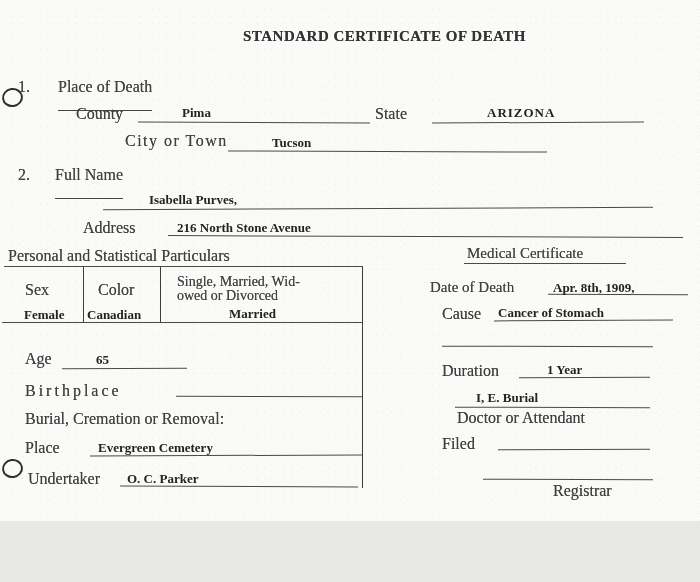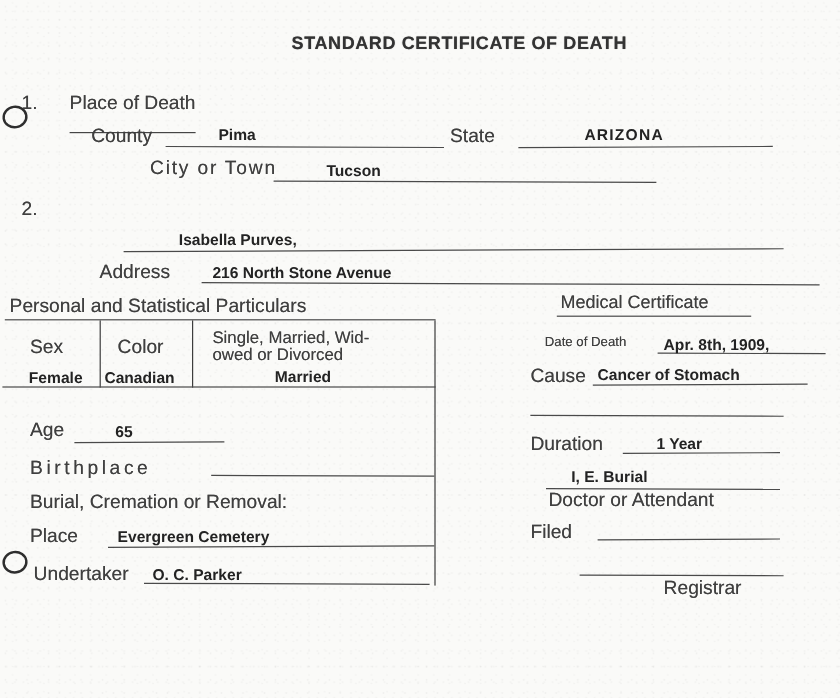--- a/index.html
+++ b/index.html
@@ -1,26 +1,26 @@
 <!DOCTYPE html>
 <html><head>
 <meta charset="utf-8">
 <style>
   html,body{margin:0;padding:0;background:#e8e8e6;}
   .paper{
     position:relative;
-    width:700px;height:582px;
+    width:700px;height:521px;
     background-color:#fafaf8;
     background-image:
       radial-gradient(circle, rgba(60,60,60,0.05) 0.6px, transparent 1px),
       radial-gradient(circle, rgba(60,60,60,0.04) 0.5px, transparent 1px),
       radial-gradient(circle, rgba(60,60,60,0.035) 0.6px, transparent 1.1px);
     background-size: 9px 11px, 13px 7px, 7px 13px;
     background-position: 0 0, 4px 6px, 2px 3px;
-    font-family:Liberation Sans, sans-serif;
+    font-family:Liberation Serif, serif;
     color:#3a3a3a;
     overflow:hidden;
   }
   .lbl{
     position:absolute;
     font-size:16px;
     color:#3f3f3f;
     text-shadow:0 0 0.5px rgba(45,45,45,0.65);
     white-space:nowrap;
     line-height:1.1;
@@ -89,20 +89,21 @@
 
   <div class="lbl" style="left:375px;top:105px;">State</div>
   <div class="fline t2" style="left:432px;top:122px;width:212px;"></div>
   <div class="val" style="left:487px;top:106px;letter-spacing:1px;">ARIZONA</div>
 
   <div class="lbl ls" style="left:85px;top:132px;margin-left:40px;">City or Town</div>
   <div class="fline t1" style="left:228px;top:151px;width:319px;"></div>
   <div class="val" style="left:272px;top:136px;">Tucson</div>
 
   <div class="lbl" style="left:18px;top:166px;">2.</div>
+  <div class="lbl heading" style="left:55px;top:166px;">Full Name</div>
 
   <div class="fline t2" style="left:103px;top:208px;width:550px;"></div>
   <div class="val" style="left:149px;top:193px;">Isabella Purves,</div>
 
   <div class="lbl" style="left:83px;top:219px;">Address</div>
   <div class="fline t1" style="left:168px;top:236px;width:515px;"></div>
   <div class="val" style="left:177px;top:221px;">216 North Stone Avenue</div>
 
   <div class="lbl" style="left:8px;top:247px;">Personal and Statistical Particulars</div>
   <div class="fline" style="left:4px;top:266px;width:359px;"></div>
@@ -132,21 +133,21 @@
   <div class="fline t2" style="left:90px;top:455px;width:272px;"></div>
   <div class="val" style="left:98px;top:441px;">Evergreen Cemetery</div>
 
   <div class="lbl" style="left:28px;top:470px;">Undertaker</div>
   <div class="fline t1" style="left:120px;top:486px;width:238px;"></div>
   <div class="val" style="left:127px;top:472px;">O. C. Parker</div>
 
   <div class="lbl" style="left:467px;top:245px;font-size:15px;">Medical Certificate</div>
   <div class="fline" style="left:464px;top:263px;width:162px;"></div>
 
-  <div class="lbl" style="left:454px;top:279px;font-size:11px;">Date of Death</div>
+  <div class="lbl" style="left:430px;top:279px;font-size:15px;">Date of Death</div>
   <div class="fline t1" style="left:548px;top:294px;width:140px;"></div>
   <div class="val" style="left:553px;top:281px;">Apr. 8th, 1909,</div>
 
   <div class="lbl" style="left:442px;top:305px;">Cause</div>
   <div class="fline t2" style="left:494px;top:320px;width:179px;"></div>
   <div class="val" style="left:498px;top:306px;">Cancer of Stomach</div>
 
   <div class="fline t1" style="left:442px;top:346px;width:211px;"></div>
 
   <div class="lbl" style="left:442px;top:362px;">Duration</div>

